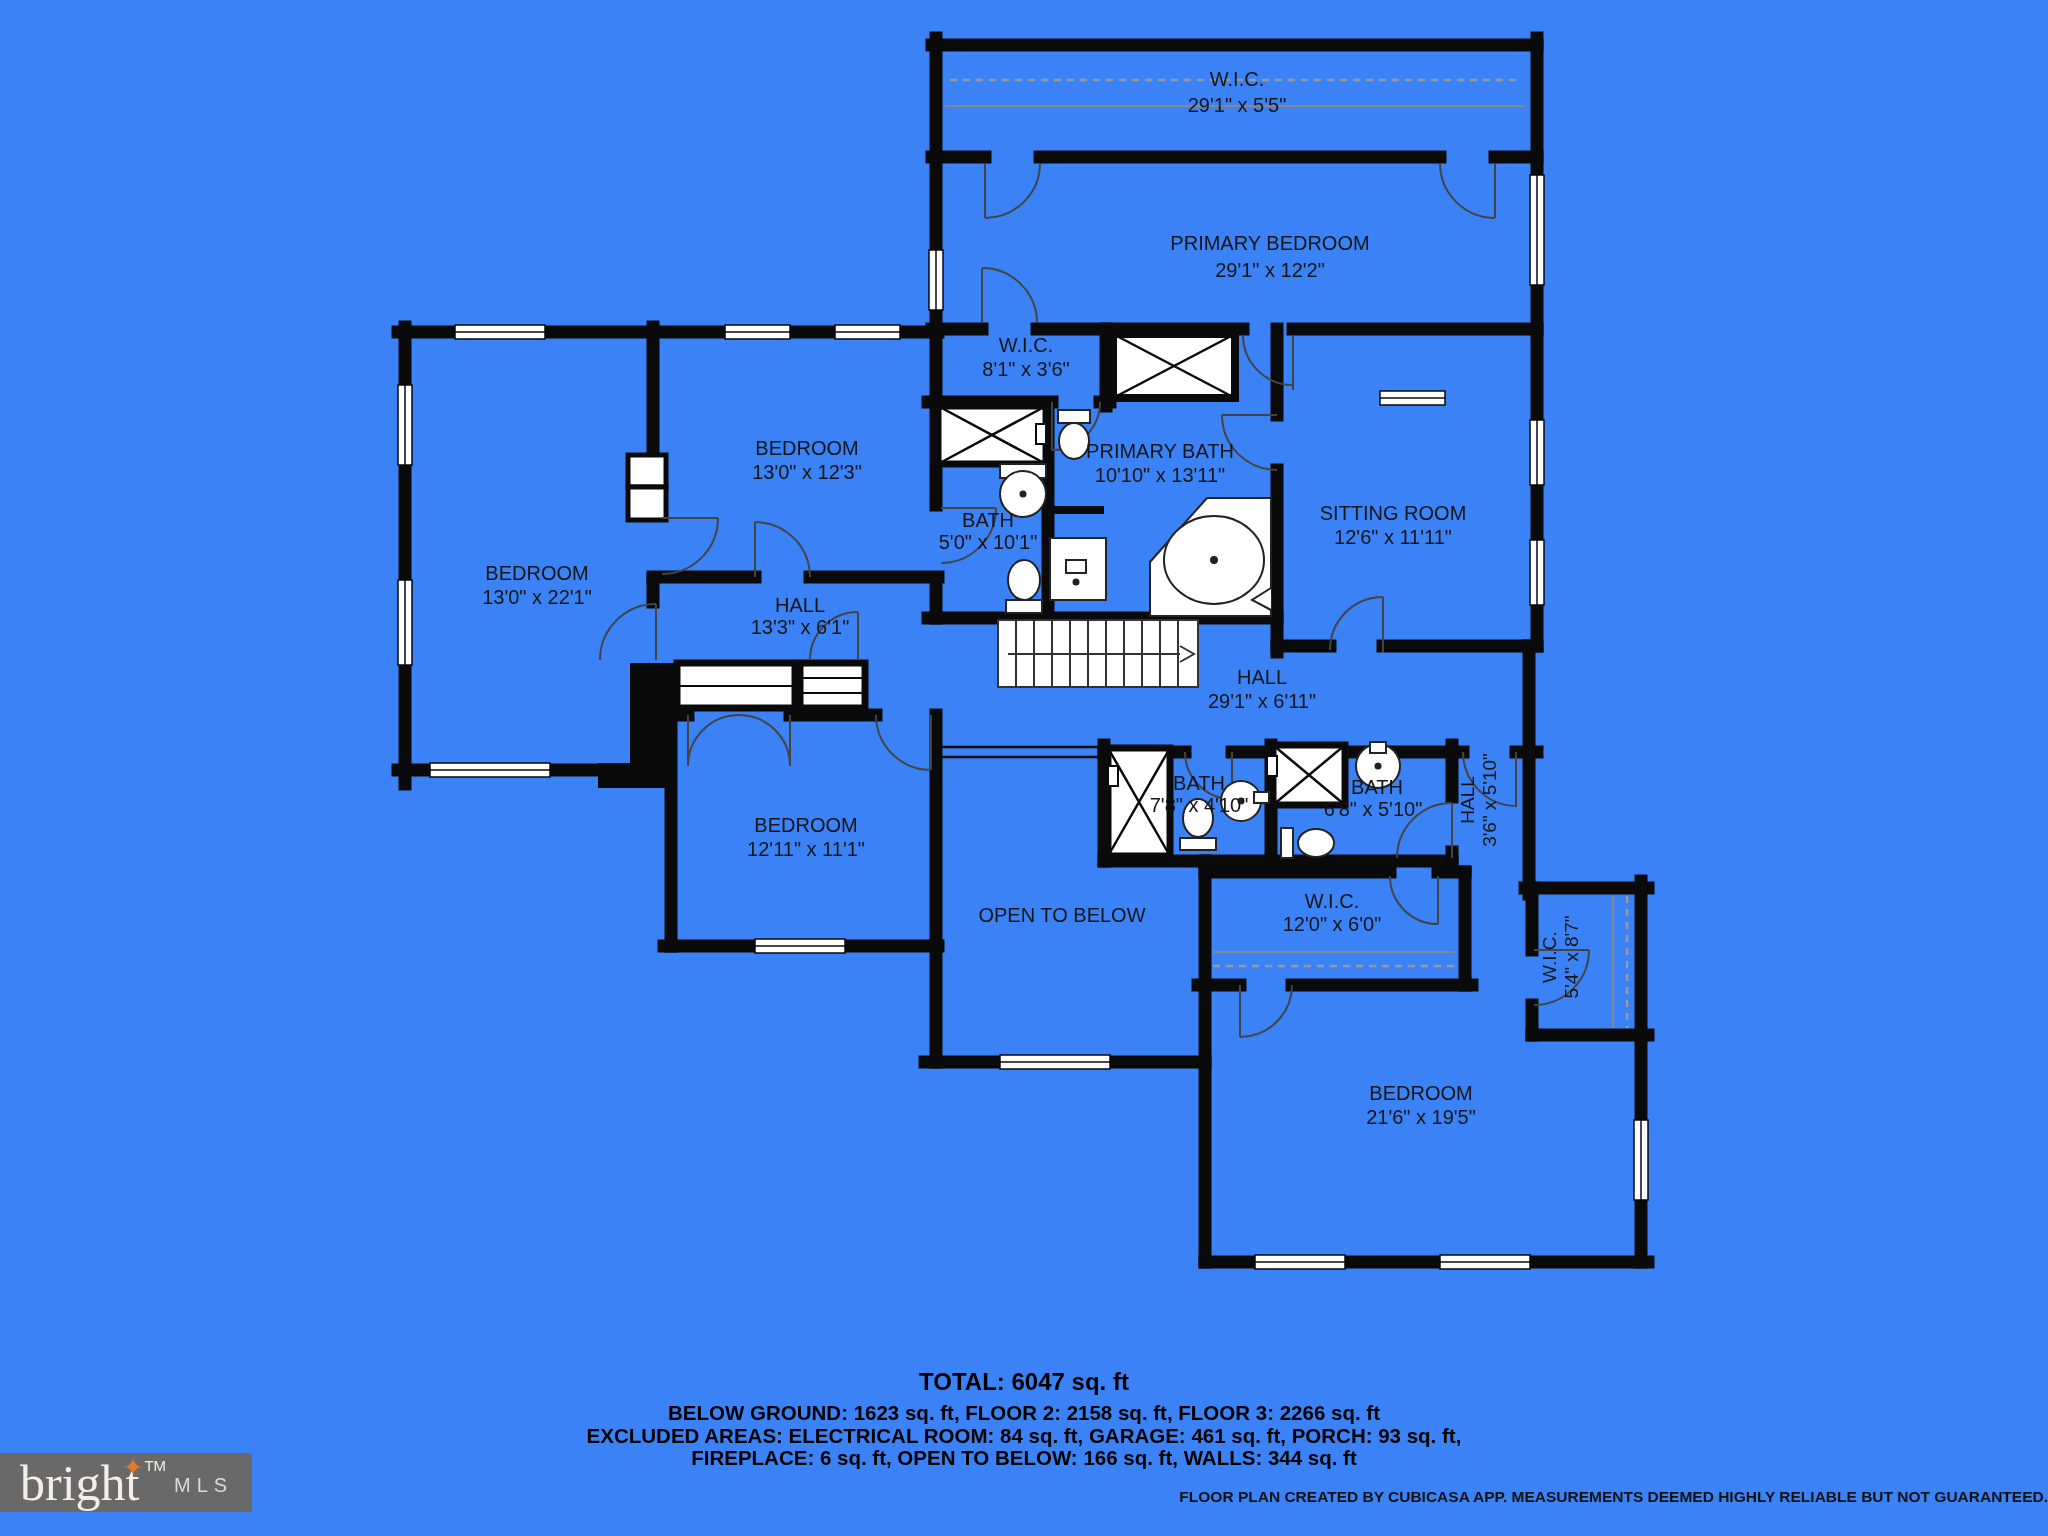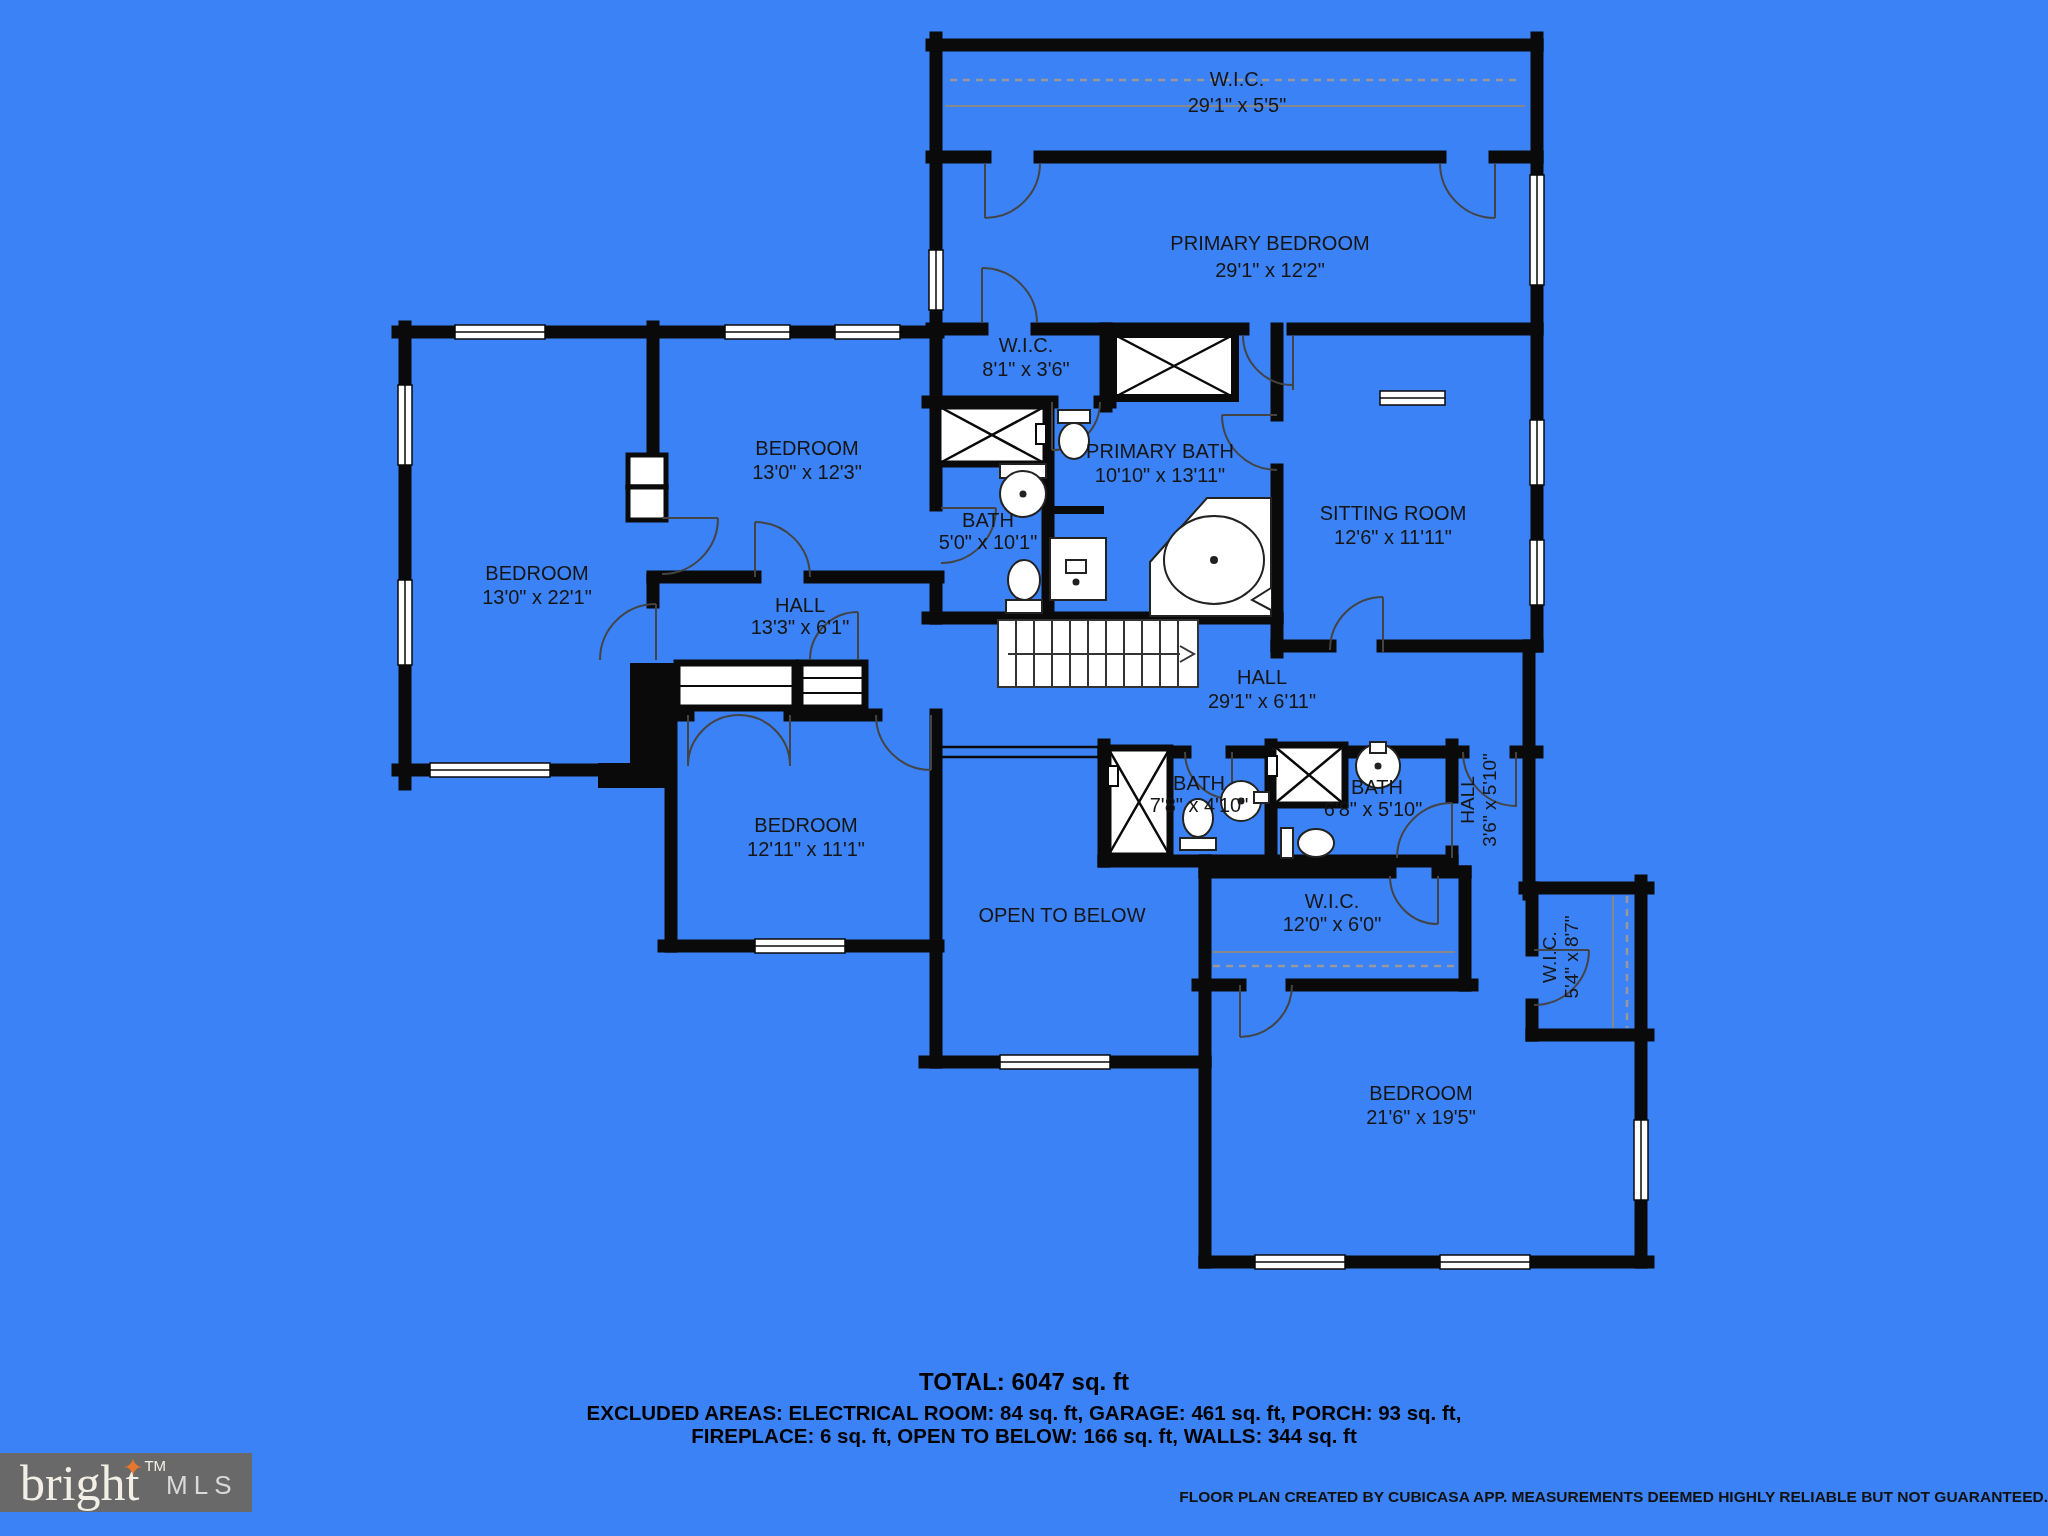--- a/index.html
+++ b/index.html
@@ -10,21 +10,21 @@
   .summary{position:absolute;left:0;right:0;top:1368px;text-align:center;color:#000;}
   .summary .total{font-size:24px;font-weight:bold;margin-bottom:6px;}
   .summary .line{font-size:20.5px;font-weight:bold;line-height:22.5px;}
   .disclaimer{position:absolute;left:0;right:0;top:1488px;text-align:right;
               font-size:15.5px;font-weight:bold;color:#111;}
   .logo{position:absolute;left:0;top:1453px;width:252px;height:59px;background:#696969;
         display:flex;align-items:center;padding-left:20px;box-sizing:border-box;}
   .logo .brand{font-family:"Liberation Serif",serif;font-size:50px;color:#f2efe6;line-height:1;}
   .logo .star{color:#e8762c;font-size:25px;margin-left:-17px;margin-top:-30px;}
   .logo .tm{color:#f2efe6;font-size:15px;margin-top:-34px;margin-left:1px;}
-  .logo .mls{font-size:26px;color:#d9d9d9;letter-spacing:6px;margin-left:0;margin-top:6px;}
+  .logo .mls{font-size:20px;color:#d9d9d9;letter-spacing:6px;margin-left:8px;margin-top:6px;}
 </style>
 </head>
 <body>
 
 <div class="page">
 
 <svg width="2048" height="1536" viewBox="0 0 2048 1536">
 
   <g stroke="#0a0a0a" stroke-width="13" stroke-linecap="square" fill="none">
 
@@ -381,20 +381,21 @@
     <text class="rot" x="1578" y="957" transform="rotate(-90 1578 957)">5'4" x 8'7"</text>
 
     <text x="1421" y="1100">BEDROOM</text>
     <text x="1421" y="1124">21'6" x 19'5"</text>
   </g>
 </svg>
 
   
   <div class="summary">
     <div class="total">TOTAL: 6047 sq. ft</div>
+    <div class="line">BELOW GROUND: 1623 sq. ft, FLOOR 2: 2158 sq. ft, FLOOR 3: 2266 sq. ft</div>
     <div class="line">EXCLUDED AREAS: ELECTRICAL ROOM: 84 sq. ft, GARAGE: 461 sq. ft, PORCH: 93 sq. ft,</div>
     <div class="line">FIREPLACE: 6 sq. ft, OPEN TO BELOW: 166 sq. ft, WALLS: 344 sq. ft</div>
   </div>
 
   <div class="disclaimer">FLOOR PLAN CREATED BY CUBICASA APP. MEASUREMENTS DEEMED HIGHLY RELIABLE BUT NOT GUARANTEED.</div>
 
   
   <div class="logo">
     <span class="brand">bright</span>
     <span class="star">✦</span>

